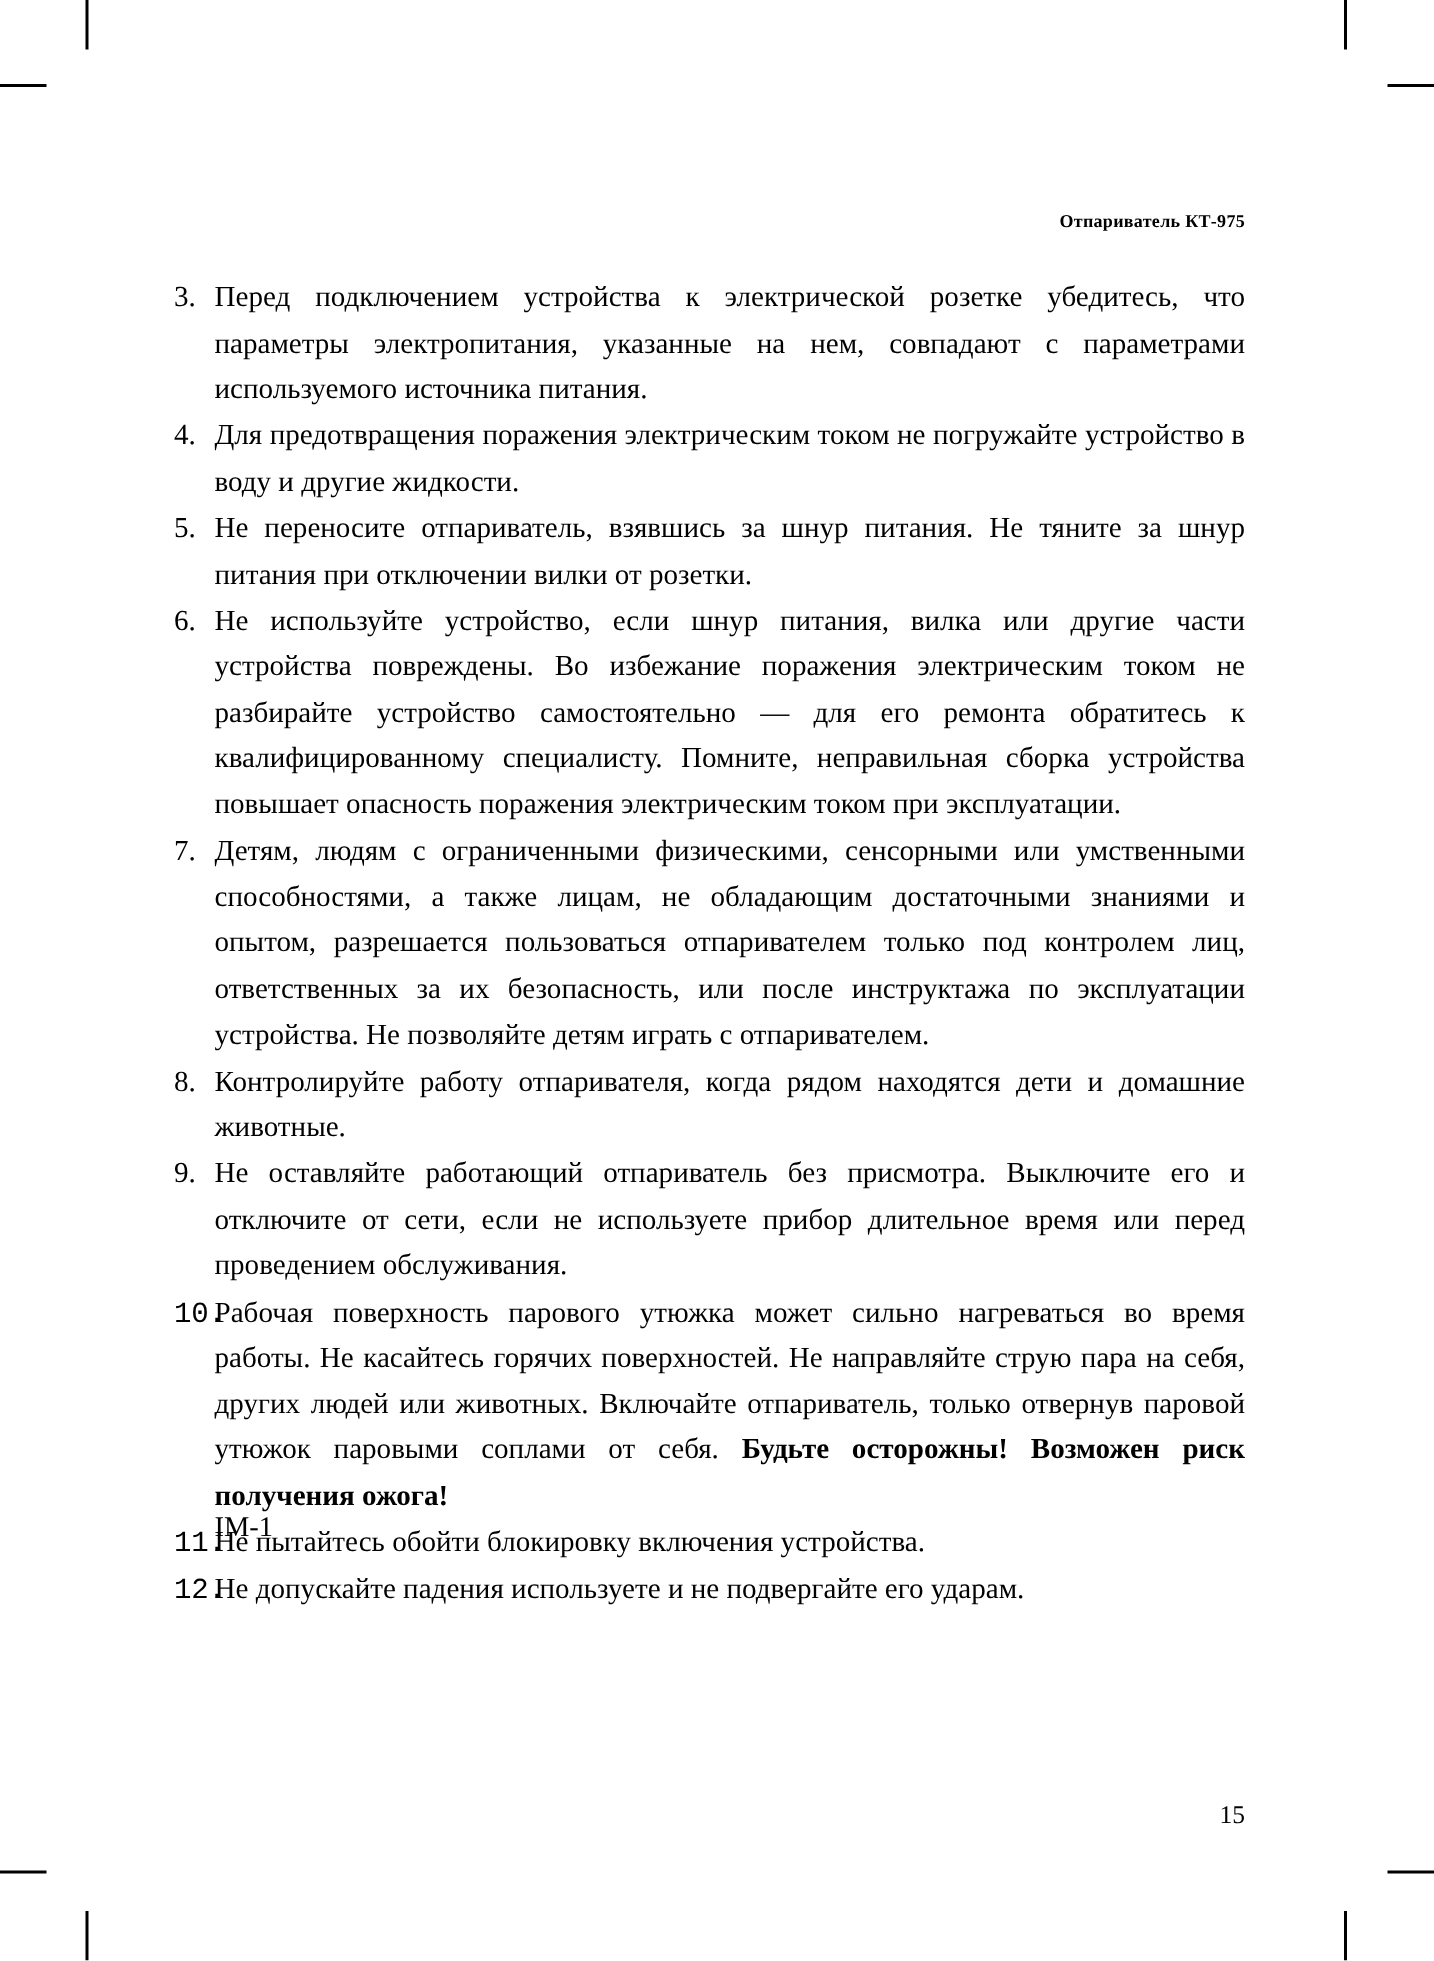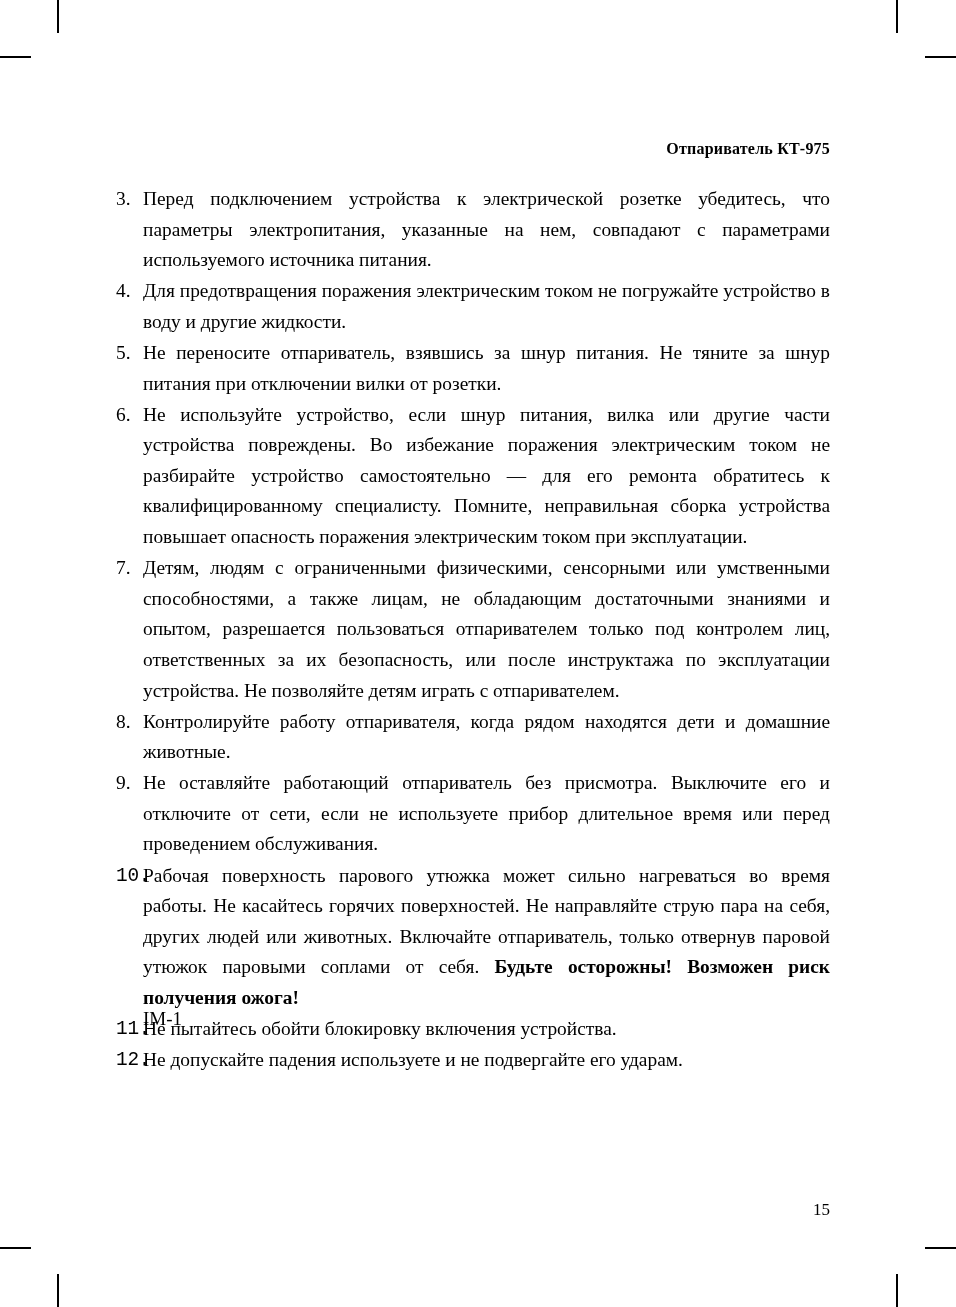--- a/index.html
+++ b/index.html
@@ -33,21 +33,21 @@
   .crop-br-v { left: 896px; top: 1274px; height: 33px; }
   .crop-br-h { left: 925px; top: 1247px; }
 
   
   .running-head {
     position: absolute;
     left: 116px;
     top: 140px;
     width: 714px;
     text-align: right;
-    font-size: 16px;
+    font-size: 12px;
     font-weight: bold;
     letter-spacing: 0.2px;
   }
 
   
   .content {
     position: absolute;
     left: 116px;
     top: 184px;
     width: 714px;

